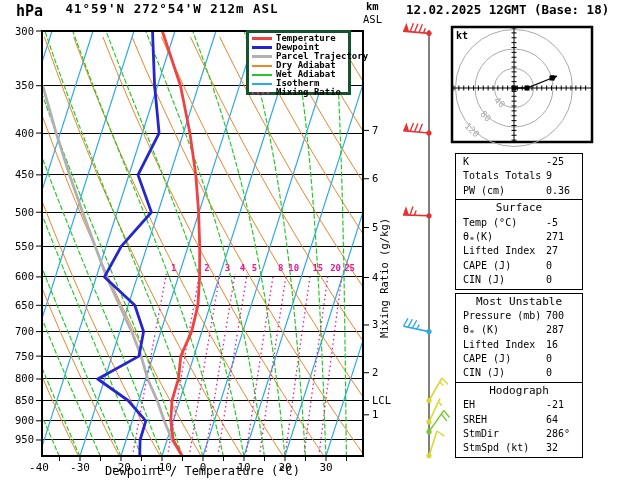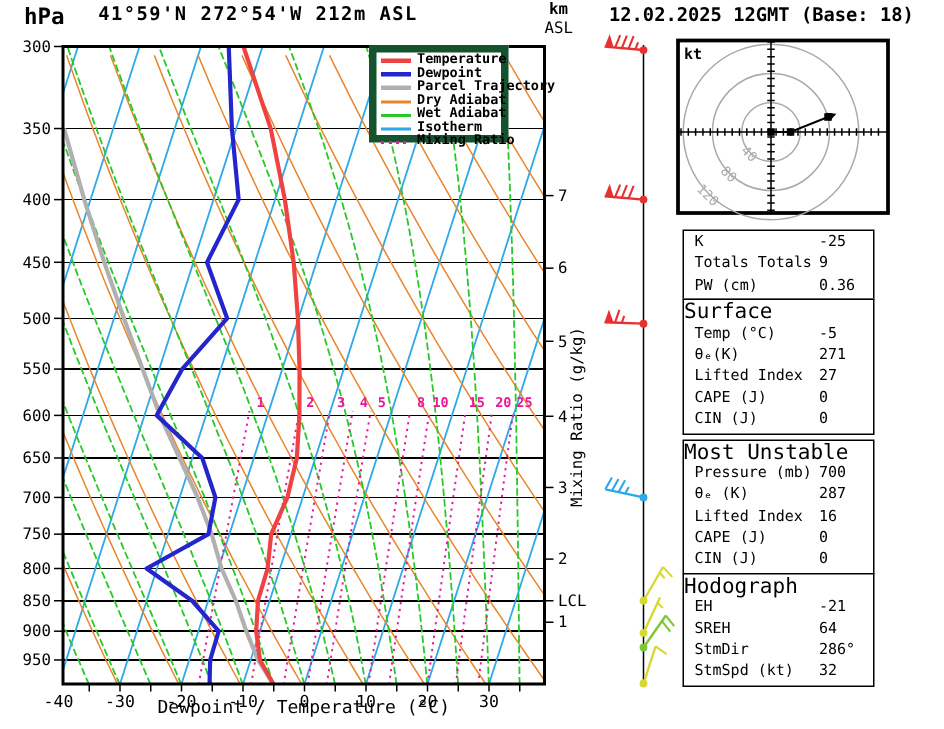--- a/index.html
+++ b/index.html
@@ -7,32 +7,32 @@
        font-family:"DejaVu Sans Mono",monospace;color:#000;}
   .lbl{position:absolute;white-space:pre;}
   #hpa-label{left:16px;top:2px;font-size:15px;font-weight:bold;}
   #chart-title{left:42px;top:1px;width:260px;text-align:center;font-size:12.5px;font-weight:bold;letter-spacing:1px;}
   #km-label{left:366px;top:0px;font-size:10.5px;font-weight:bold;}
   #asl-label{left:363px;top:13px;font-size:10.5px;font-weight:normal;}
   #datetime-label{left:406px;top:2px;font-size:12.5px;font-weight:bold;}
   #xaxis-label{left:42px;top:464px;width:321px;text-align:center;font-size:12px;}
   #footer-credit{left:450px;top:468px;font-size:12px;font-weight:bold;}
   svg{position:absolute;left:0;top:0;}
-  #legend{position:absolute;left:246px;top:30px;width:93px;height:65px;background:#fff;
-          border:5px solid #14532d;box-sizing:border-box;padding:1px 0 0 3px;}
+  #legend{position:absolute;left:246px;top:30px;width:105px;height:65px;background:#fff;
+          border:3px solid #14532d;box-sizing:border-box;padding:1px 0 0 3px;}
   .lrow{display:flex;align-items:center;height:9px;}
   .swatch{display:inline-block;width:20px;margin-right:4px;flex:0 0 20px;}
   .ltext{font-size:9px;font-weight:bold;line-height:9px;white-space:pre;}
   #data-panel{position:absolute;left:455px;top:153px;width:128px;}
   .pbox{border:1.5px solid #000;background:#fff;padding:1px 0;}
   .pbox + .pbox{margin-top:-1px;}
   .pbox.gap{margin-top:3px;}
   .prow{position:relative;height:14.4px;line-height:14.4px;font-size:10px;padding-left:7px;white-space:pre;}
   .prow .val{position:absolute;left:90px;top:0;white-space:pre;}
-  .ptitle{height:14.4px;line-height:14.4px;font-size:14px;text-align:left;white-space:pre;}
+  .ptitle{height:14.4px;line-height:14.4px;font-size:11px;text-align:center;white-space:pre;}
 </style>
 </head>
 <body>
 
 <div id="app">
   <svg id="plot" width="629" height="486">
       <defs>
         <clipPath id="plotclip">
           <rect x="42" y="31" width="321" height="425"></rect>
         </clipPath>

